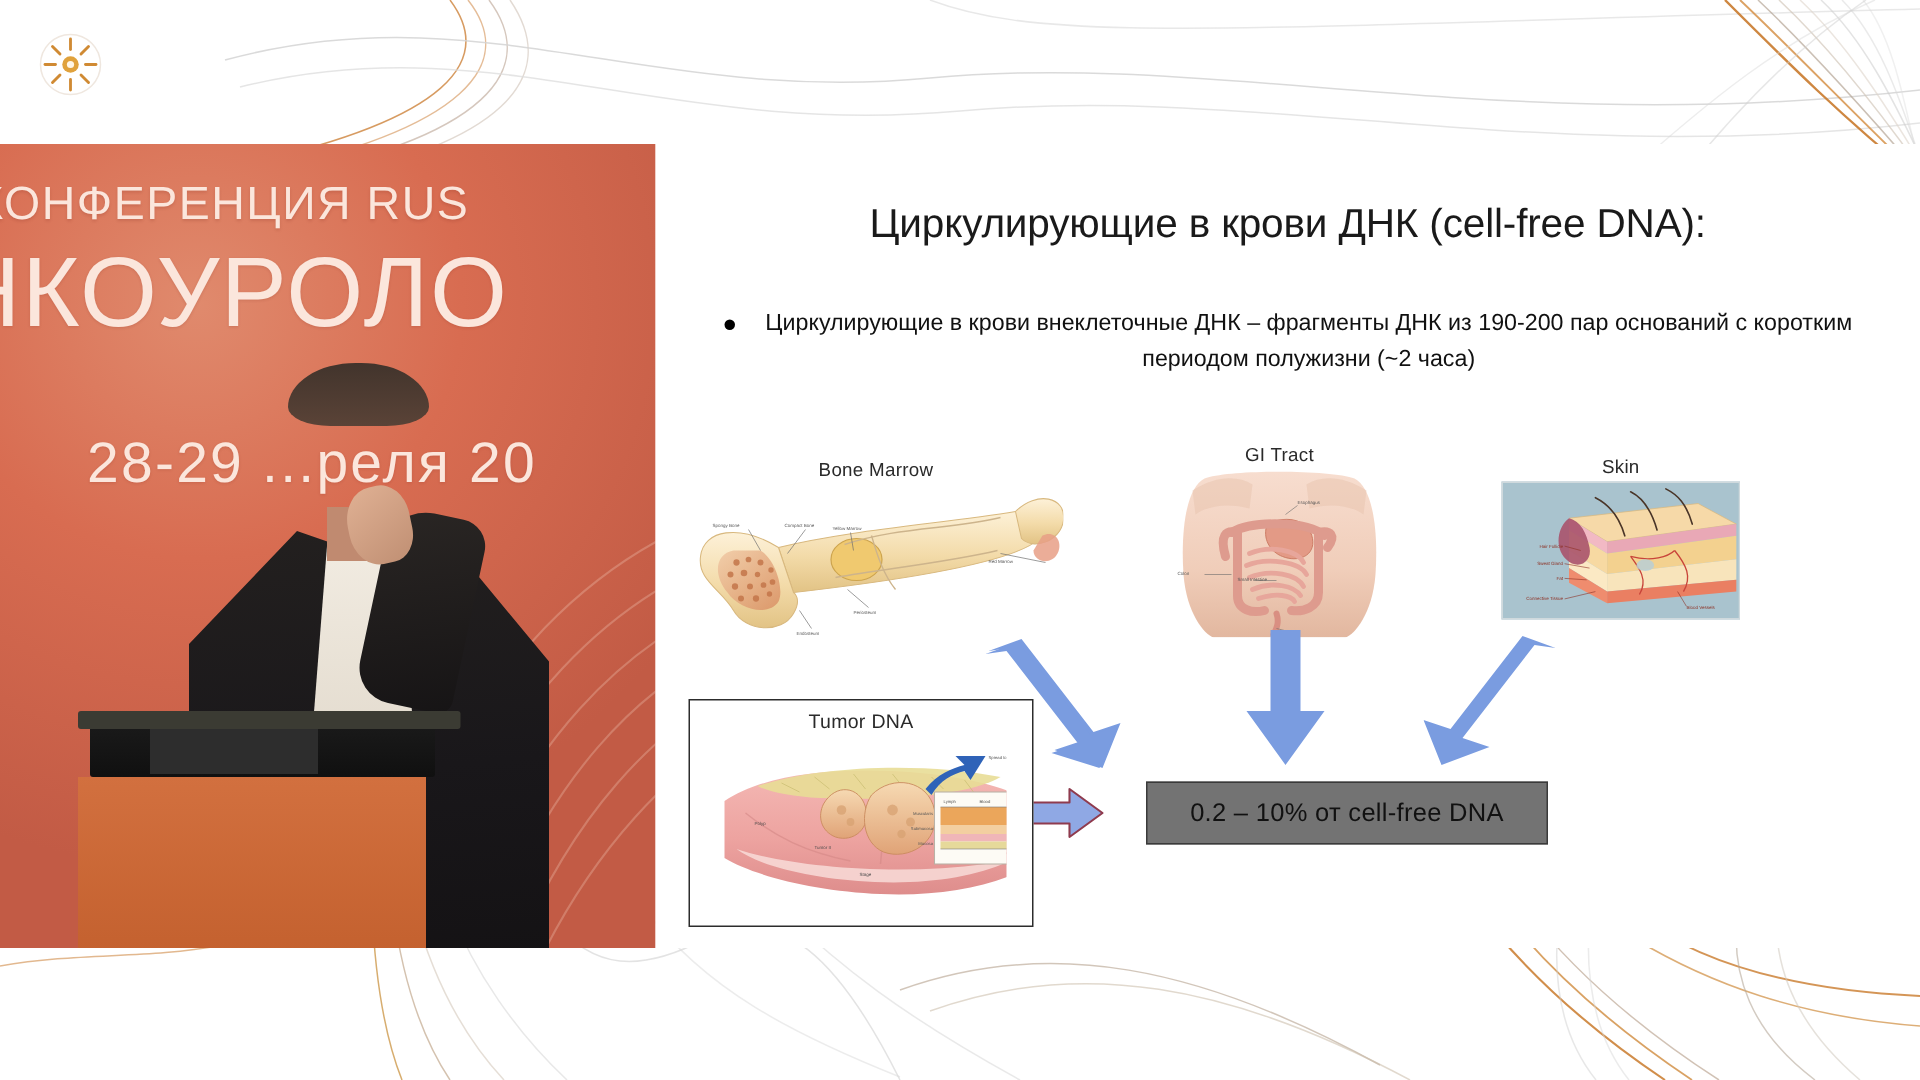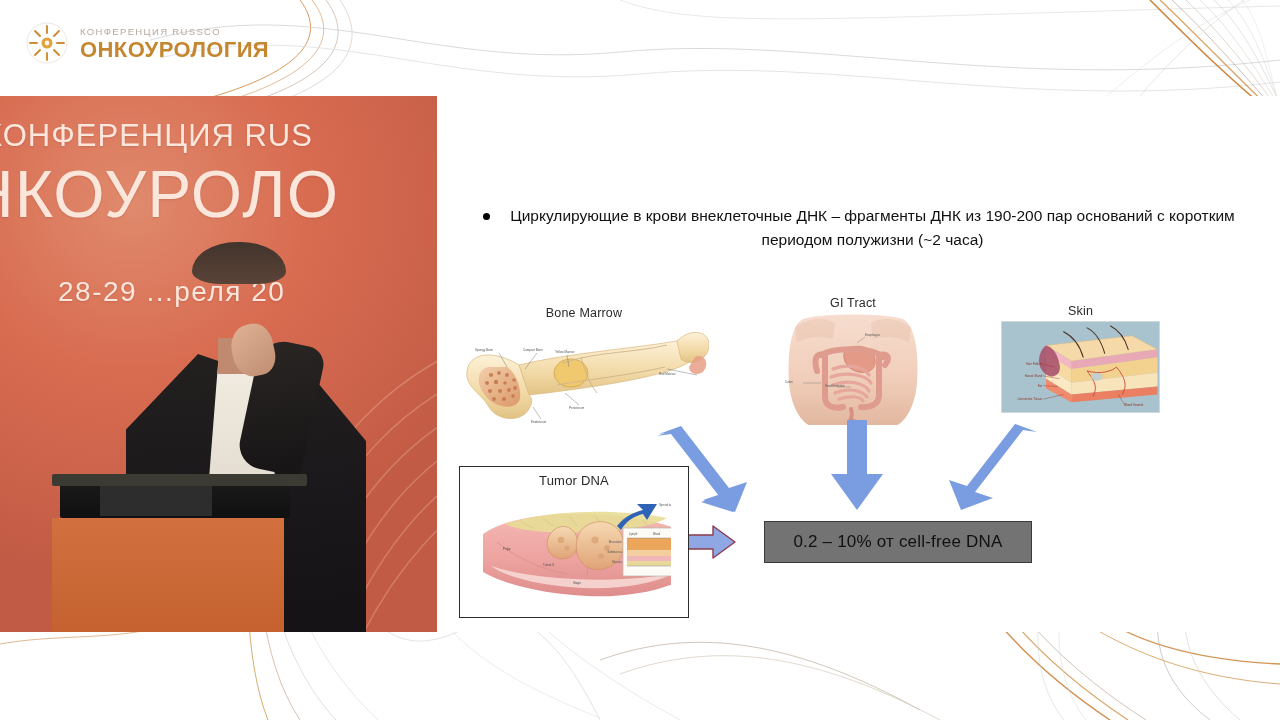--- a/index.html
+++ b/index.html
@@ -40,21 +40,21 @@
     position:absolute; inset:0;
     background:
       radial-gradient(ellipse 90% 70% at 30% 20%, #e08a6d 0%, #d86c51 45%, #c25b45 100%);
   }
   #vb-line1, #vb-line2, #vb-line3 {
     position:absolute; color:#fbe6dc; font-weight:300; white-space:nowrap;
     text-shadow:0 1px 2px rgba(120,40,25,.18);
   }
   #vb-line1 { left:-16px; top:22px; font-size:31px; letter-spacing:1px; }
   #vb-line2 { left:-34px; top:60px; font-size:66px; font-weight:400; letter-spacing:1px; }
-  #vb-line3 { left:58px; top:180px; font-size:28px; letter-spacing:1.5px; }
+  #vb-line3 { left:58px; top:192px; font-size:38px; letter-spacing:1.5px; }
   .vb-swirl { position:absolute; right:-60px; top:230px; width:300px; height:320px; opacity:.35; }
 
   
   #speaker { position:absolute; left:120px; top:150px; width:250px; height:390px; }
   #sp-head {
     position:absolute; left:76px; top:0px; width:86px; height:104px;
     background:linear-gradient(170deg,#dcae93 0%,#c99madd 1%,#cf9d80 60%,#b9806a 100%);
     border-radius:46% 46% 44% 44%/52% 52% 48% 48%;
   }
   #sp-hair {
@@ -231,24 +231,20 @@
           <line x1="31" y1="21" x2="38" y2="21"></line>
           <line x1="9" y1="9" x2="14" y2="14"></line>
           <line x1="28" y1="28" x2="33" y2="33"></line>
           <line x1="33" y1="9" x2="28" y2="14"></line>
           <line x1="14" y1="28" x2="9" y2="33"></line>
         </g>
         <circle cx="21" cy="21" r="5.5" fill="#e0a23c"></circle>
         <circle cx="21" cy="21" r="2.4" fill="#fff6e6"></circle>
       </svg>
     </div>
-    <div id="brand-text">
-      <div id="brand-kicker">КОНФЕРЕНЦИЯ RUSSCO</div>
-      <div id="brand-title">ОНКОУРОЛОГИЯ</div>
-    </div>
   </div>
 
   <div id="video-tile">
     <div id="video-backdrop"></div>
 
     <svg class="vb-swirl" viewBox="0 0 300 320">
       <g fill="none" stroke="#f7d6c6" stroke-width="1.4" opacity=".8">
         <path d="M300,10 C200,40 120,120 70,250"></path>
         <path d="M300,40 C210,70 135,145 88,272"></path>
         <path d="M300,70 C220,100 150,170 106,292"></path>
@@ -277,20 +273,21 @@
       <div id="podium-laptop"></div>
       <div id="podium-top"></div>
       <div id="podium-body">
         
       </div>
     </div>
   </div>
 
   <div id="slide">
 
+    <div id="slide-title">Циркулирующие в крови ДНК (cell-free DNA):</div>
 
     <div id="bullet-block">
       <div id="bullet-dot"></div>
       <div id="bullet-text">Циркулирующие в крови внеклеточные ДНК – фрагменты ДНК из 190-200 пар оснований с коротким периодом полужизни (~2 часа)</div>
     </div>
 
     <div class="fig" id="fig-bone">
       <div class="fig-caption">Bone Marrow</div>
       <div class="fig-art">
         <svg viewBox="0 0 250 116" width="250" height="116">

